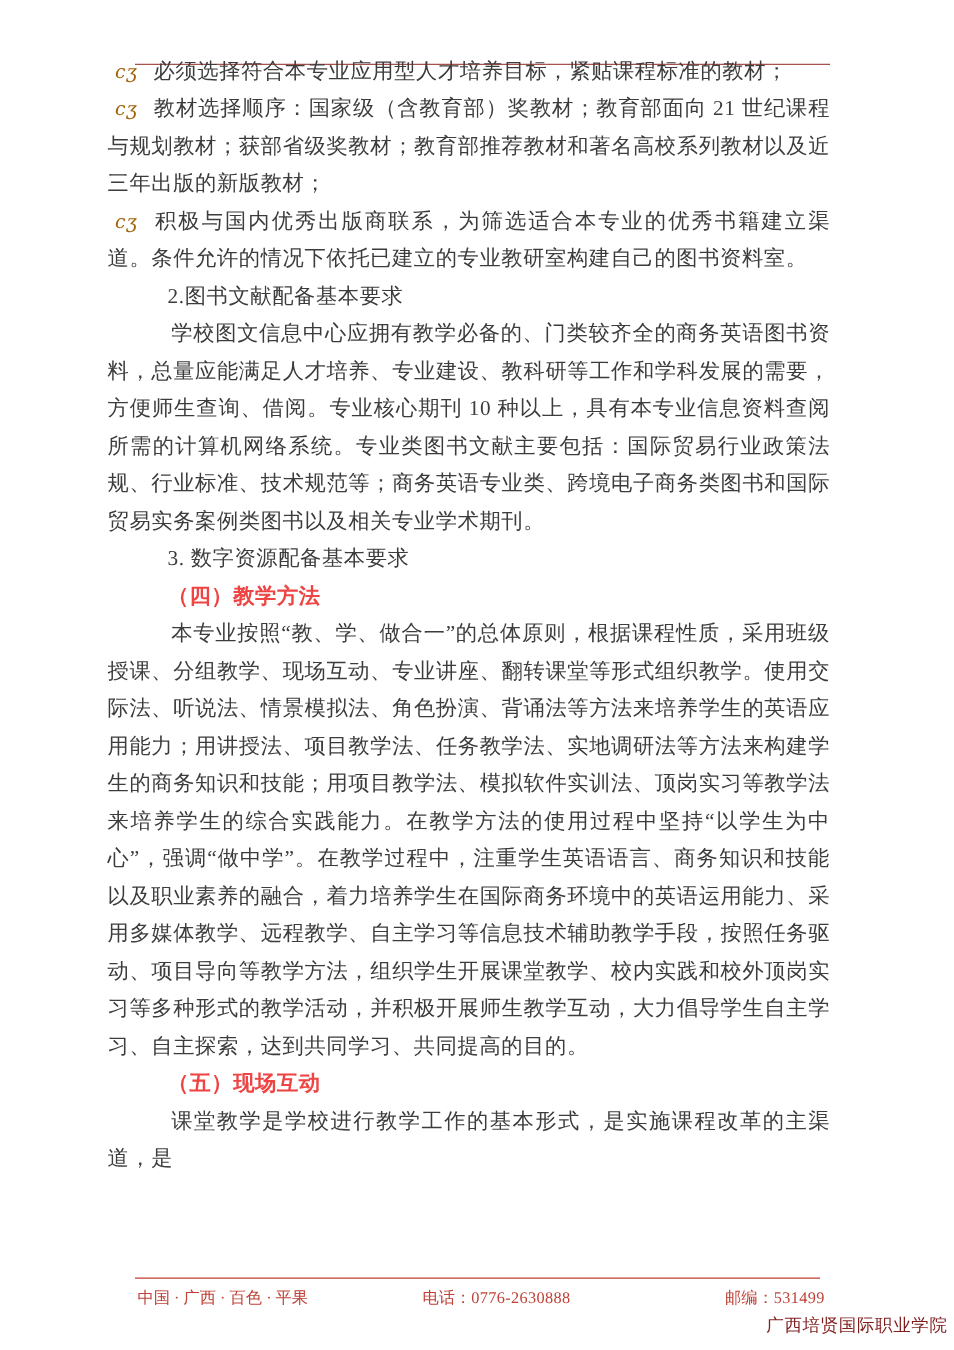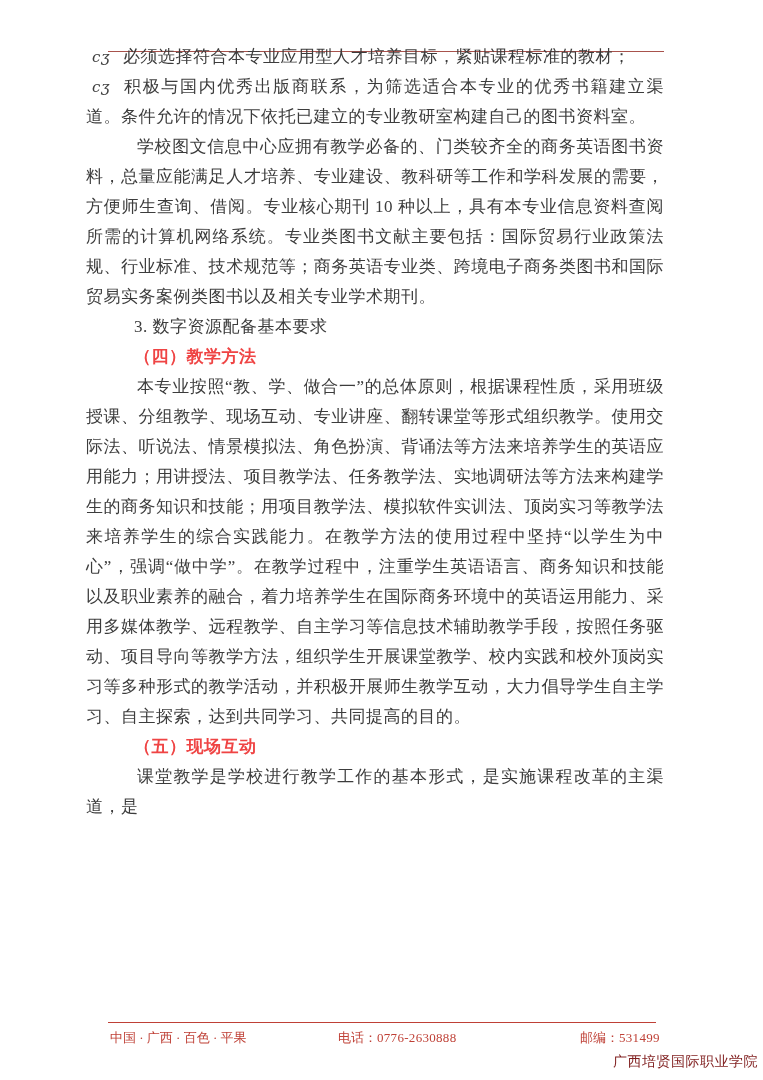--- a/index.html
+++ b/index.html
@@ -26,21 +26,21 @@
   .doc-body p { margin:0; padding:0; }
   .p-bullet { margin-left:21px; text-indent:6px; }
   .p-numbered { text-indent:48px; }
   .p-body { text-indent:51px; }
   .p-heading { text-indent:48px; font-weight:bold; color:#ef4444; }
   .bullet {
     font-family:"DejaVu Serif",serif;
     font-style:italic;
     font-size:15px;
     margin-right:13px;
-    color:#404040;
+    color:#a16207;
   }
   .footer-rule {
     position:absolute; left:108px; top:1022px;
     width:548px; height:1px;
     background:#bf4036;
   }
   .footer-row {
     position:absolute; left:0; top:1029px;
     width:688px; height:18px;
     font-size:13px; line-height:18px;
@@ -59,21 +59,23 @@
     font-family:"Liberation Serif","DejaVu Serif",serif;
   }
 </style>
 </head>
 <body>
 
 <div class="top-rule"></div>
 
 <div class="doc-body">
     <p class="p-bullet"><span class="bullet">cʒ</span>必须选择符合本专业应用型人才培养目标，紧贴课程标准的教材；</p>
+    <p class="p-bullet"><span class="bullet">cʒ</span>教材选择顺序：国家级（含教育部）奖教材；教育部面向 21 世纪课程与规划教材；获部省级奖教材；教育部推荐教材和著名高校系列教材以及近三年出版的新版教材；</p>
     <p class="p-bullet"><span class="bullet">cʒ</span>积极与国内优秀出版商联系，为筛选适合本专业的优秀书籍建立渠道。条件允许的情况下依托已建立的专业教研室构建自己的图书资料室。</p>
+    <p class="p-numbered">2.图书文献配备基本要求</p>
     <p class="p-body">学校图文信息中心应拥有教学必备的、门类较齐全的商务英语图书资料，总量应能满足人才培养、专业建设、教科研等工作和学科发展的需要，方便师生查询、借阅。专业核心期刊 10 种以上，具有本专业信息资料查阅所需的计算机网络系统。专业类图书文献主要包括：国际贸易行业政策法规、行业标准、技术规范等；商务英语专业类、跨境电子商务类图书和国际贸易实务案例类图书以及相关专业学术期刊。</p>
     <p class="p-numbered">3. 数字资源配备基本要求</p>
     <p class="p-heading">（四）教学方法</p>
     <p class="p-body">本专业按照“教、学、做合一”的总体原则，根据课程性质，采用班级授课、分组教学、现场互动、专业讲座、翻转课堂等形式组织教学。使用交际法、听说法、情景模拟法、角色扮演、背诵法等方法来培养学生的英语应用能力；用讲授法、项目教学法、任务教学法、实地调研法等方法来构建学生的商务知识和技能；用项目教学法、模拟软件实训法、顶岗实习等教学法来培养学生的综合实践能力。在教学方法的使用过程中坚持“以学生为中心”，强调“做中学”。在教学过程中，注重学生英语语言、商务知识和技能以及职业素养的融合，着力培养学生在国际商务环境中的英语运用能力、采用多媒体教学、远程教学、自主学习等信息技术辅助教学手段，按照任务驱动、项目导向等教学方法，组织学生开展课堂教学、校内实践和校外顶岗实习等多种形式的教学活动，并积极开展师生教学互动，大力倡导学生自主学习、自主探索，达到共同学习、共同提高的目的。</p>
     <p class="p-heading">（五）现场互动</p>
     <p class="p-body">课堂教学是学校进行教学工作的基本形式，是实施课程改革的主渠道，是</p>
   </div>
 
 <div class="footer-rule"></div>
 

